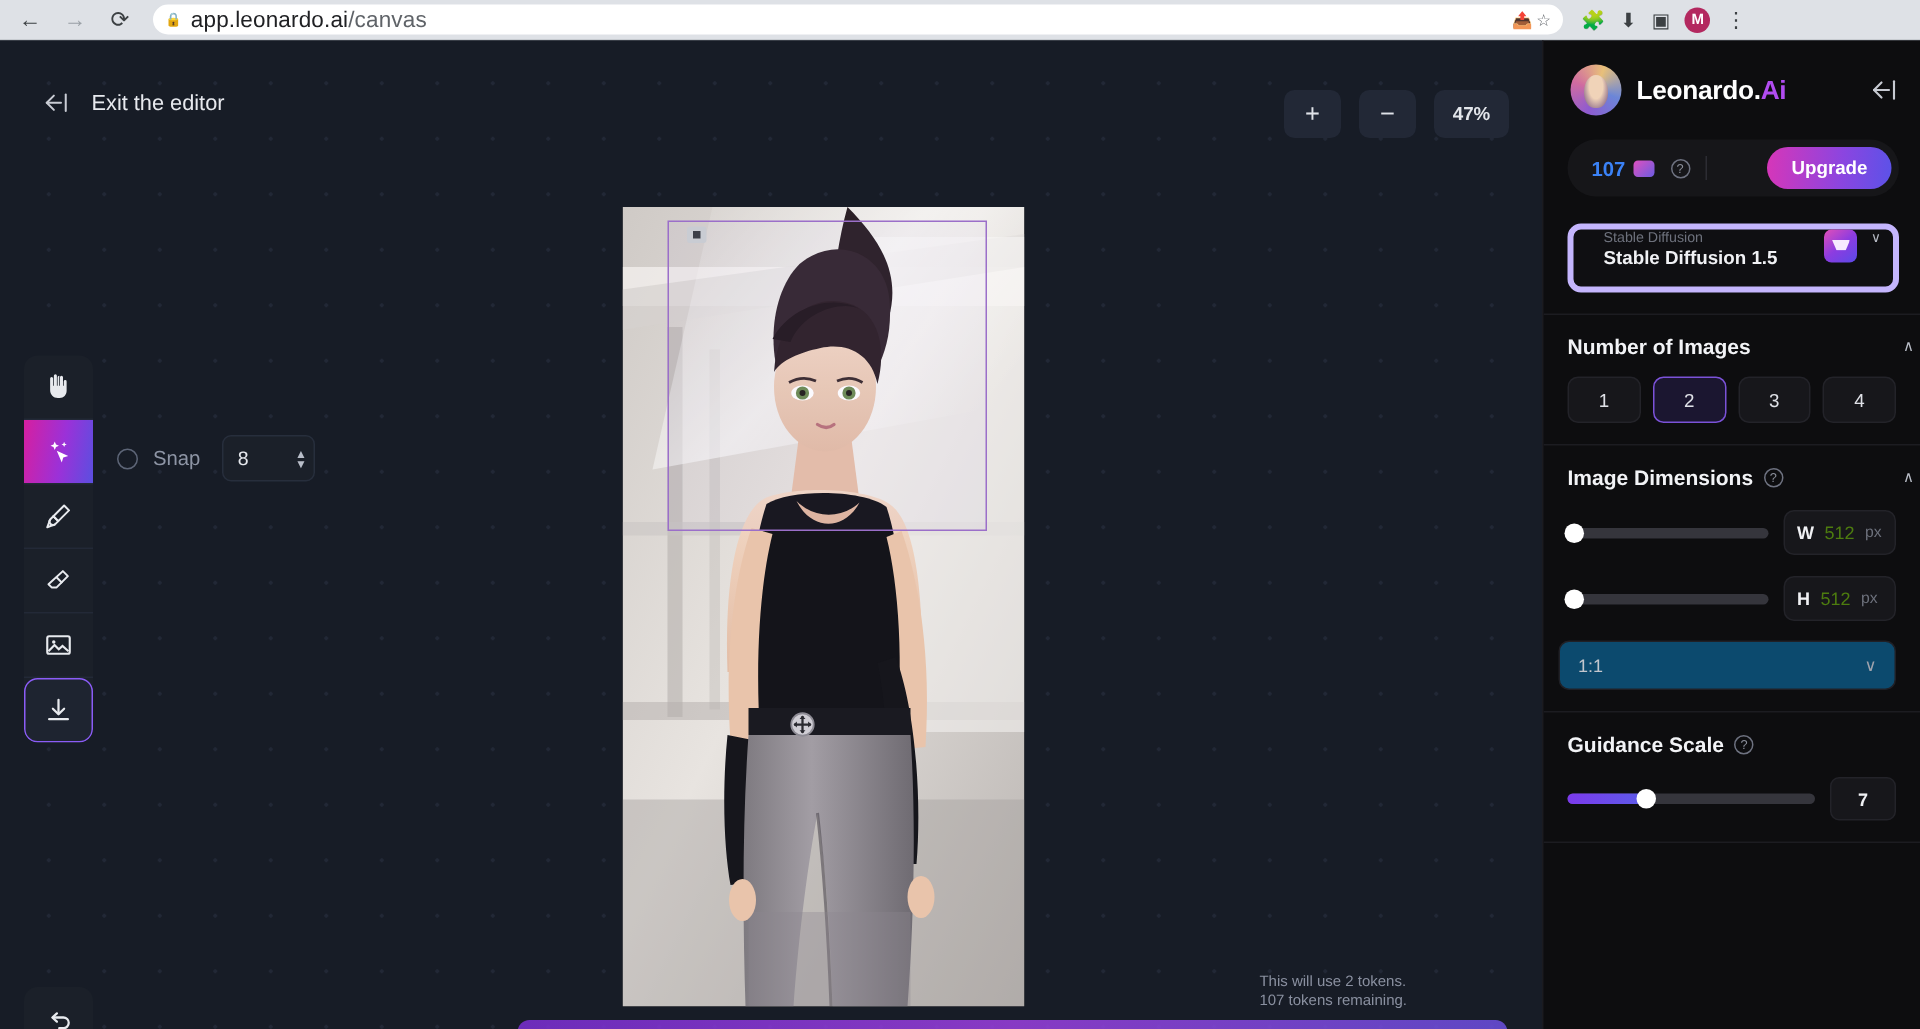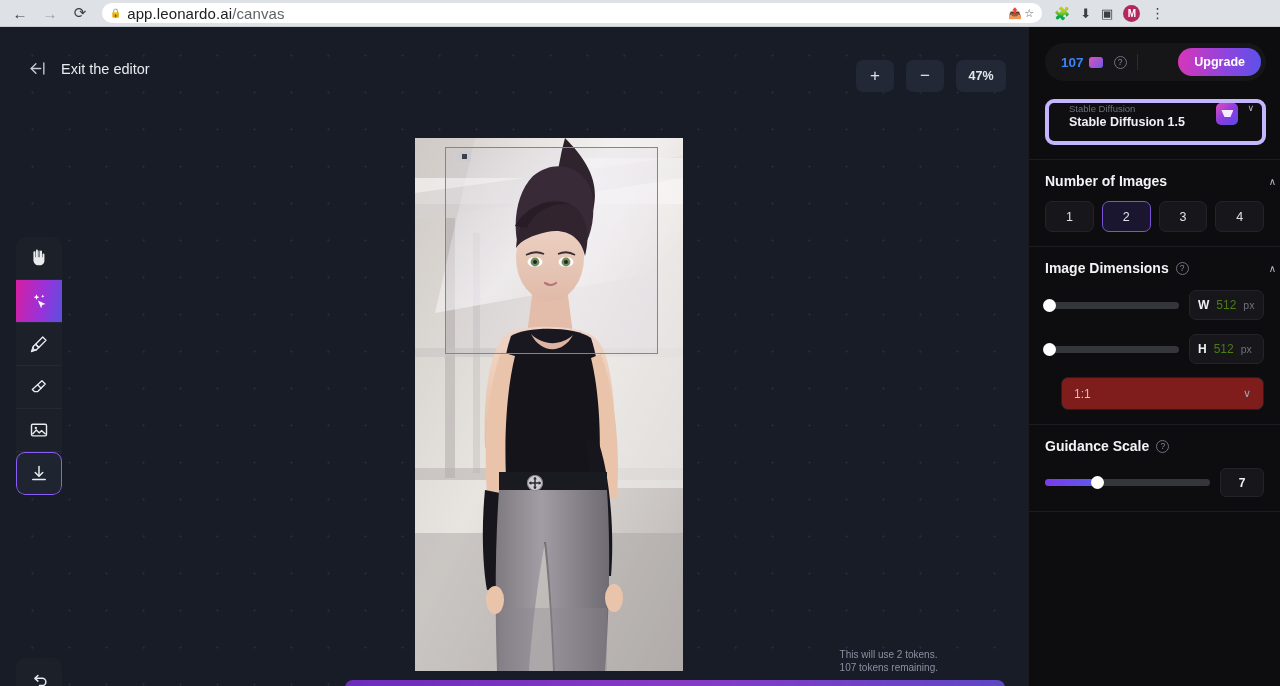--- a/index.html
+++ b/index.html
@@ -340,23 +340,23 @@
     background: #17171b; border: 1px solid #232329;
     border-radius: 7px;
     display: flex; align-items: center;
     padding: 0 8px; gap: 7px;
   }
   .nf-label { color: #f0f1f4; font-size: 12px; font-weight: bold; }
   .nf-val { color: #4d7c0f; font-size: 12px; font-weight: normal; }
   .nf-unit { color: #6d717c; font-size: 10.5px; }
 
   .ratio-select {
-    margin: 13px 16px 0 32px;
+    margin: 13px 16px 0 10px;
     height: 33px;
-    background: #7f1d1d; border: 1px solid #202026;
+    background: #0c4a6e; border: 1px solid #202026;
     border-radius: 7px;
     display: flex; align-items: center;
     padding: 0 12px;
   }
   .ratio-val { color: #c3c6cd; font-size: 12px; }
   .ratio-chev { margin-left: auto; color: #9fa3ad; font-size: 11px; }
 
   .guide-field {
     width: 44px; height: 29px;
     background: #17171b; border: 1px solid #232329;
@@ -459,20 +459,31 @@
       </div>
     </div>
 
     <div class="undo-btn">
       <svg viewBox="0 0 24 24" fill="none" stroke="currentColor" stroke-width="1.9" stroke-linecap="round" stroke-linejoin="round">
         <path d="M7 8h8.5a4.5 4.5 0 0 1 0 9H12"></path>
           <path d="M10 4.5L6.2 8 10 11.5"></path>
       </svg>
     </div>
 
+    <div class="snap-row">
+      <div class="snap-toggle"></div>
+      <div class="snap-label">Snap</div>
+      <div class="snap-input">
+        <span class="val">8</span>
+        <span class="spin">
+          <span>▲</span>
+          <span>▼</span>
+        </span>
+      </div>
+    </div>
 
     <div class="img-frame">
       <svg class="img-art" viewBox="0 0 268 533" preserveAspectRatio="none">
         <defs>
           <linearGradient id="wall" x1="0" y1="0" x2="1" y2="1">
             <stop offset="0" stop-color="#cfcac6"></stop>
               <stop offset="0.45" stop-color="#e8e4e0"></stop>
             <stop offset="1" stop-color="#b9b4b1"></stop>
           </linearGradient>
           <linearGradient id="skin" x1="0" y1="0" x2="0" y2="1">
@@ -557,20 +568,31 @@
 
     <div class="tokens-note">
       <div>This will use 2 tokens.</div>
       <div>107 tokens remaining.</div>
     </div>
     <div class="bottom-bar"></div>
   </div>
 
   <div class="panel">
 
+    <div class="brand-row">
+      <div class="brand-avatar"></div>
+      <div class="brand-name"><span>Leonardo.</span><span class="ai">Ai</span></div>
+      <div class="collapse-icon">
+        <svg viewBox="0 0 24 24" width="20" height="20" fill="none" stroke="currentColor" stroke-width="1.7" stroke-linecap="round" stroke-linejoin="round">
+          <path d="M10 6 L4 12 L10 18"></path>
+            <path d="M4 12 H16"></path>
+            <path d="M20 5 V19"></path>
+        </svg>
+      </div>
+    </div>
 
     <div class="credits">
       <span class="credit-count">107</span>
       <span class="coin"></span>
       <span class="credit-help">?</span>
       <span class="divider-v"></span>
       <span class="upgrade-btn">Upgrade</span>
     </div>
 
     <div class="model-box">

